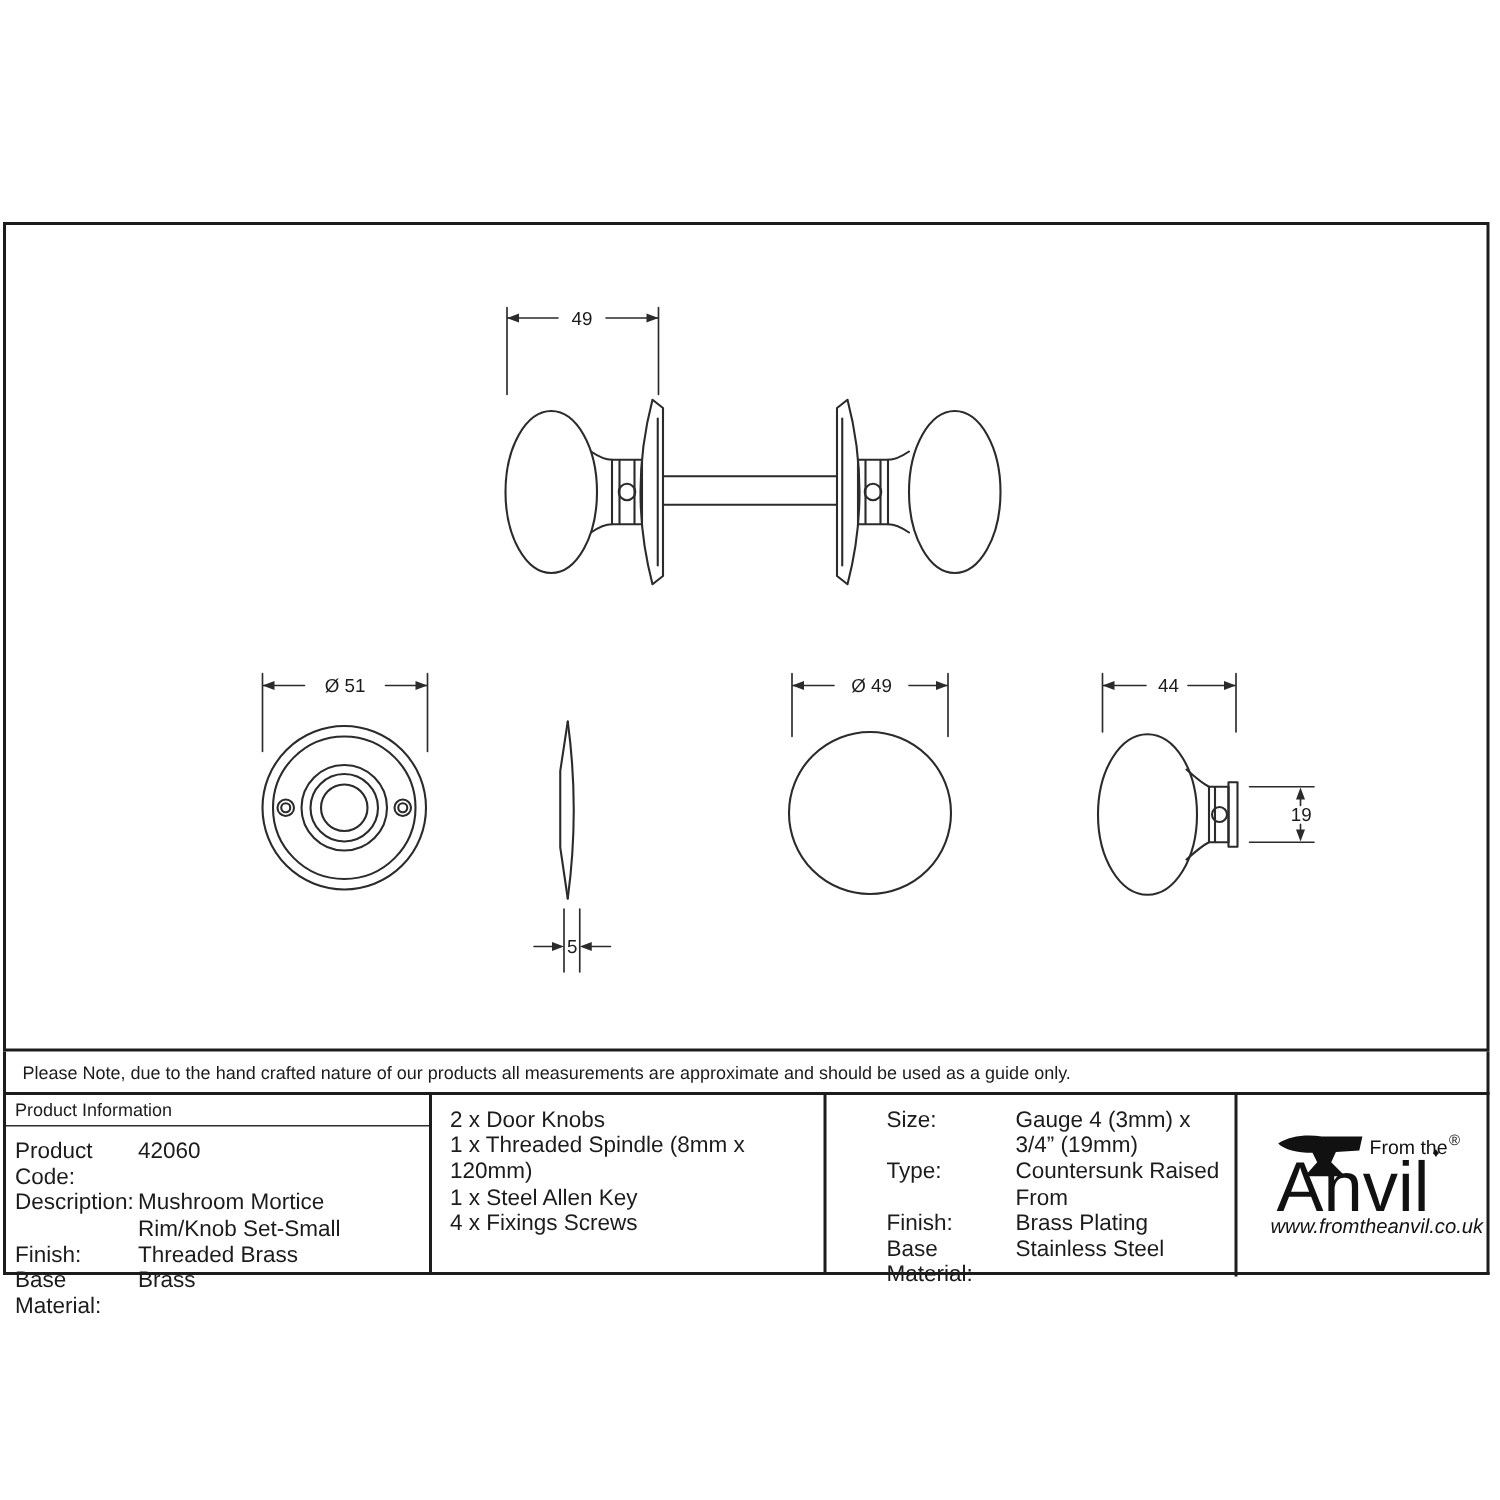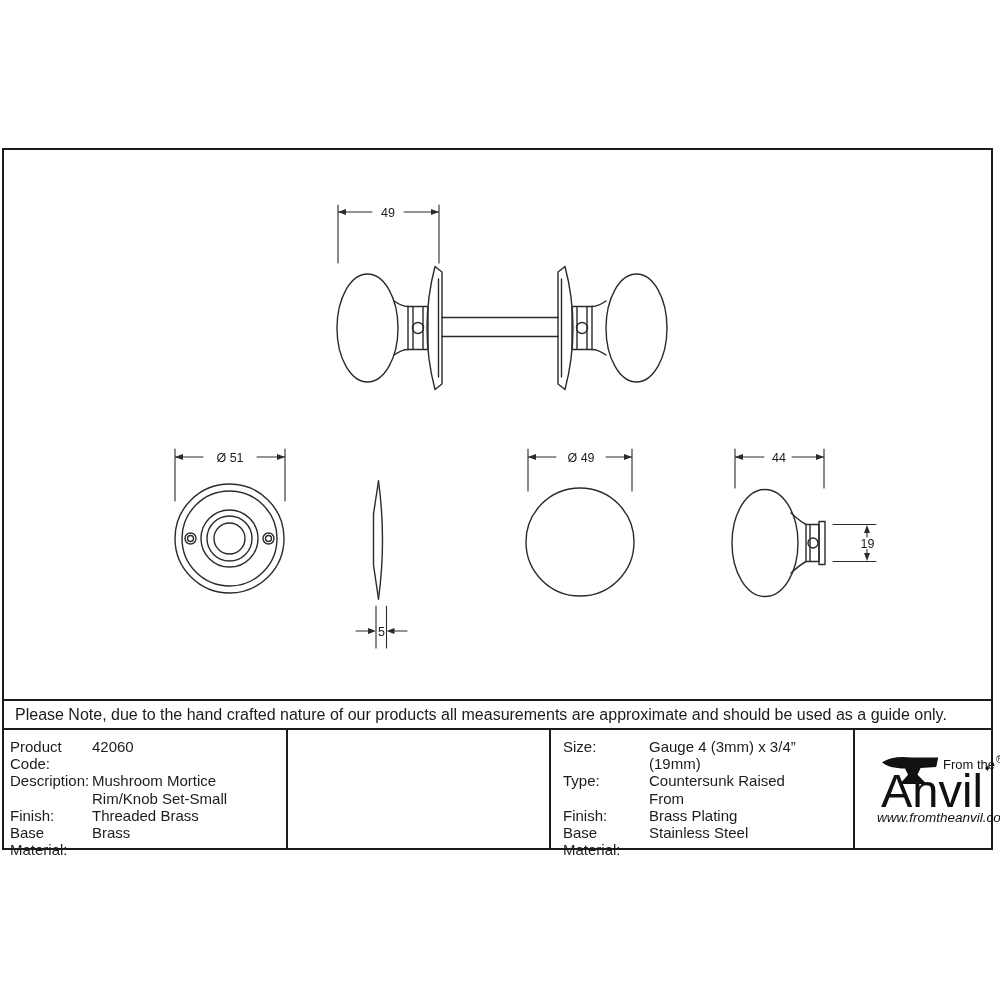--- a/index.html
+++ b/index.html
@@ -1,20 +1,20 @@
 <!DOCTYPE html>
 <html><head>
 <meta charset="utf-8">
 <style>
   html,body{margin:0;padding:0;background:#ffffff;}
   body{width:1000px;height:1000px;position:relative;font-family:"Liberation Sans",sans-serif;color:#1c1c1c;}
-  .abs{position:absolute;box-sizing:border-box;padding-left:30px;}
+  .abs{position:absolute;box-sizing:border-box;}
   .frame-drawing{left:2px;top:148px;width:991px;height:553px;border:2px solid #1c1c1c;background:#fff;}
   .frame-drawing svg{position:absolute;left:-2px;top:-2px;}
-  .note-bar{left:2px;top:701px;width:991px;height:29px;border:2px solid #1c1c1c;border-top:0;display:flex;align-items:center;padding-left:11px;font-size:16px;}
+  .note-bar{left:2px;top:701px;width:991px;height:29px;border:2px solid #1c1c1c;border-top:0;display:flex;align-items:center;padding-left:11px;font-size:12px;}
   .spec-table{left:2px;top:730px;width:991px;height:120px;border:2px solid #1c1c1c;border-top:0;}
   .col{position:absolute;top:0;bottom:0;box-sizing:border-box;}
   .col.b{border-left:2px solid #1c1c1c;}
   .col-head{height:20px;line-height:20px;border-bottom:1.2px solid #2e2e2e;font-size:12px;}
   .col-body{padding-top:8px;font-size:15px;}
   .krow{display:flex;line-height:17.2px;}
   .krow .k{flex:0 0 82px;}
   .fs .krow .k{flex:0 0 86px;}
   .pc div{line-height:17.2px;}
   text{font-family:"Liberation Sans",sans-serif;}
@@ -108,20 +108,21 @@
   </svg>
 </div>
 
 <div class="abs note-bar">
   <span>Please Note, due to the hand crafted nature of our products all measurements are approximate and should be used as a guide only.</span>
 </div>
 
 <div class="abs spec-table">
 
   <div class="col" style="left:0;width:282px;">
+    <div class="col-head" style="padding-left:6px;">Product Information</div>
     <div class="col-body" style="padding-left:6px;">
       <div class="krow">
           <span class="k">Product Code:</span>
           <span class="v">42060</span>
         </div>
       <div class="krow">
           <span class="k">Description:</span>
           <span class="v">Mushroom Mortice Rim/Knob Set-Small</span>
         </div>
       <div class="krow">
@@ -129,24 +130,30 @@
           <span class="v">Threaded Brass</span>
         </div>
       <div class="krow">
           <span class="k">Base Material:</span>
           <span class="v">Brass</span>
         </div>
     </div>
   </div>
 
   <div class="col b pc" style="left:282px;width:263px;">
+    <div class="col-body" style="padding-left:12px;">
+      <div>2 x Door Knobs</div>
+      <div>1 x Threaded Spindle (8mm x 120mm)</div>
+      <div>1 x Steel Allen Key</div>
+      <div>4 x Fixings Screws</div>
+    </div>
   </div>
 
   <div class="col b fs" style="left:545px;width:274px;">
-    <div class="col-body" style="padding-left:12px;">
+    <div class="col-body" style="padding-left:12px;margin-left:28px;">
       <div class="krow">
           <span class="k">Size:</span>
           <span class="v">Gauge 4 (3mm) x 3/4” (19mm)</span>
         </div>
       <div class="krow">
           <span class="k">Type:</span>
           <span class="v">Countersunk Raised From</span>
         </div>
       <div class="krow">
           <span class="k">Finish:</span>

